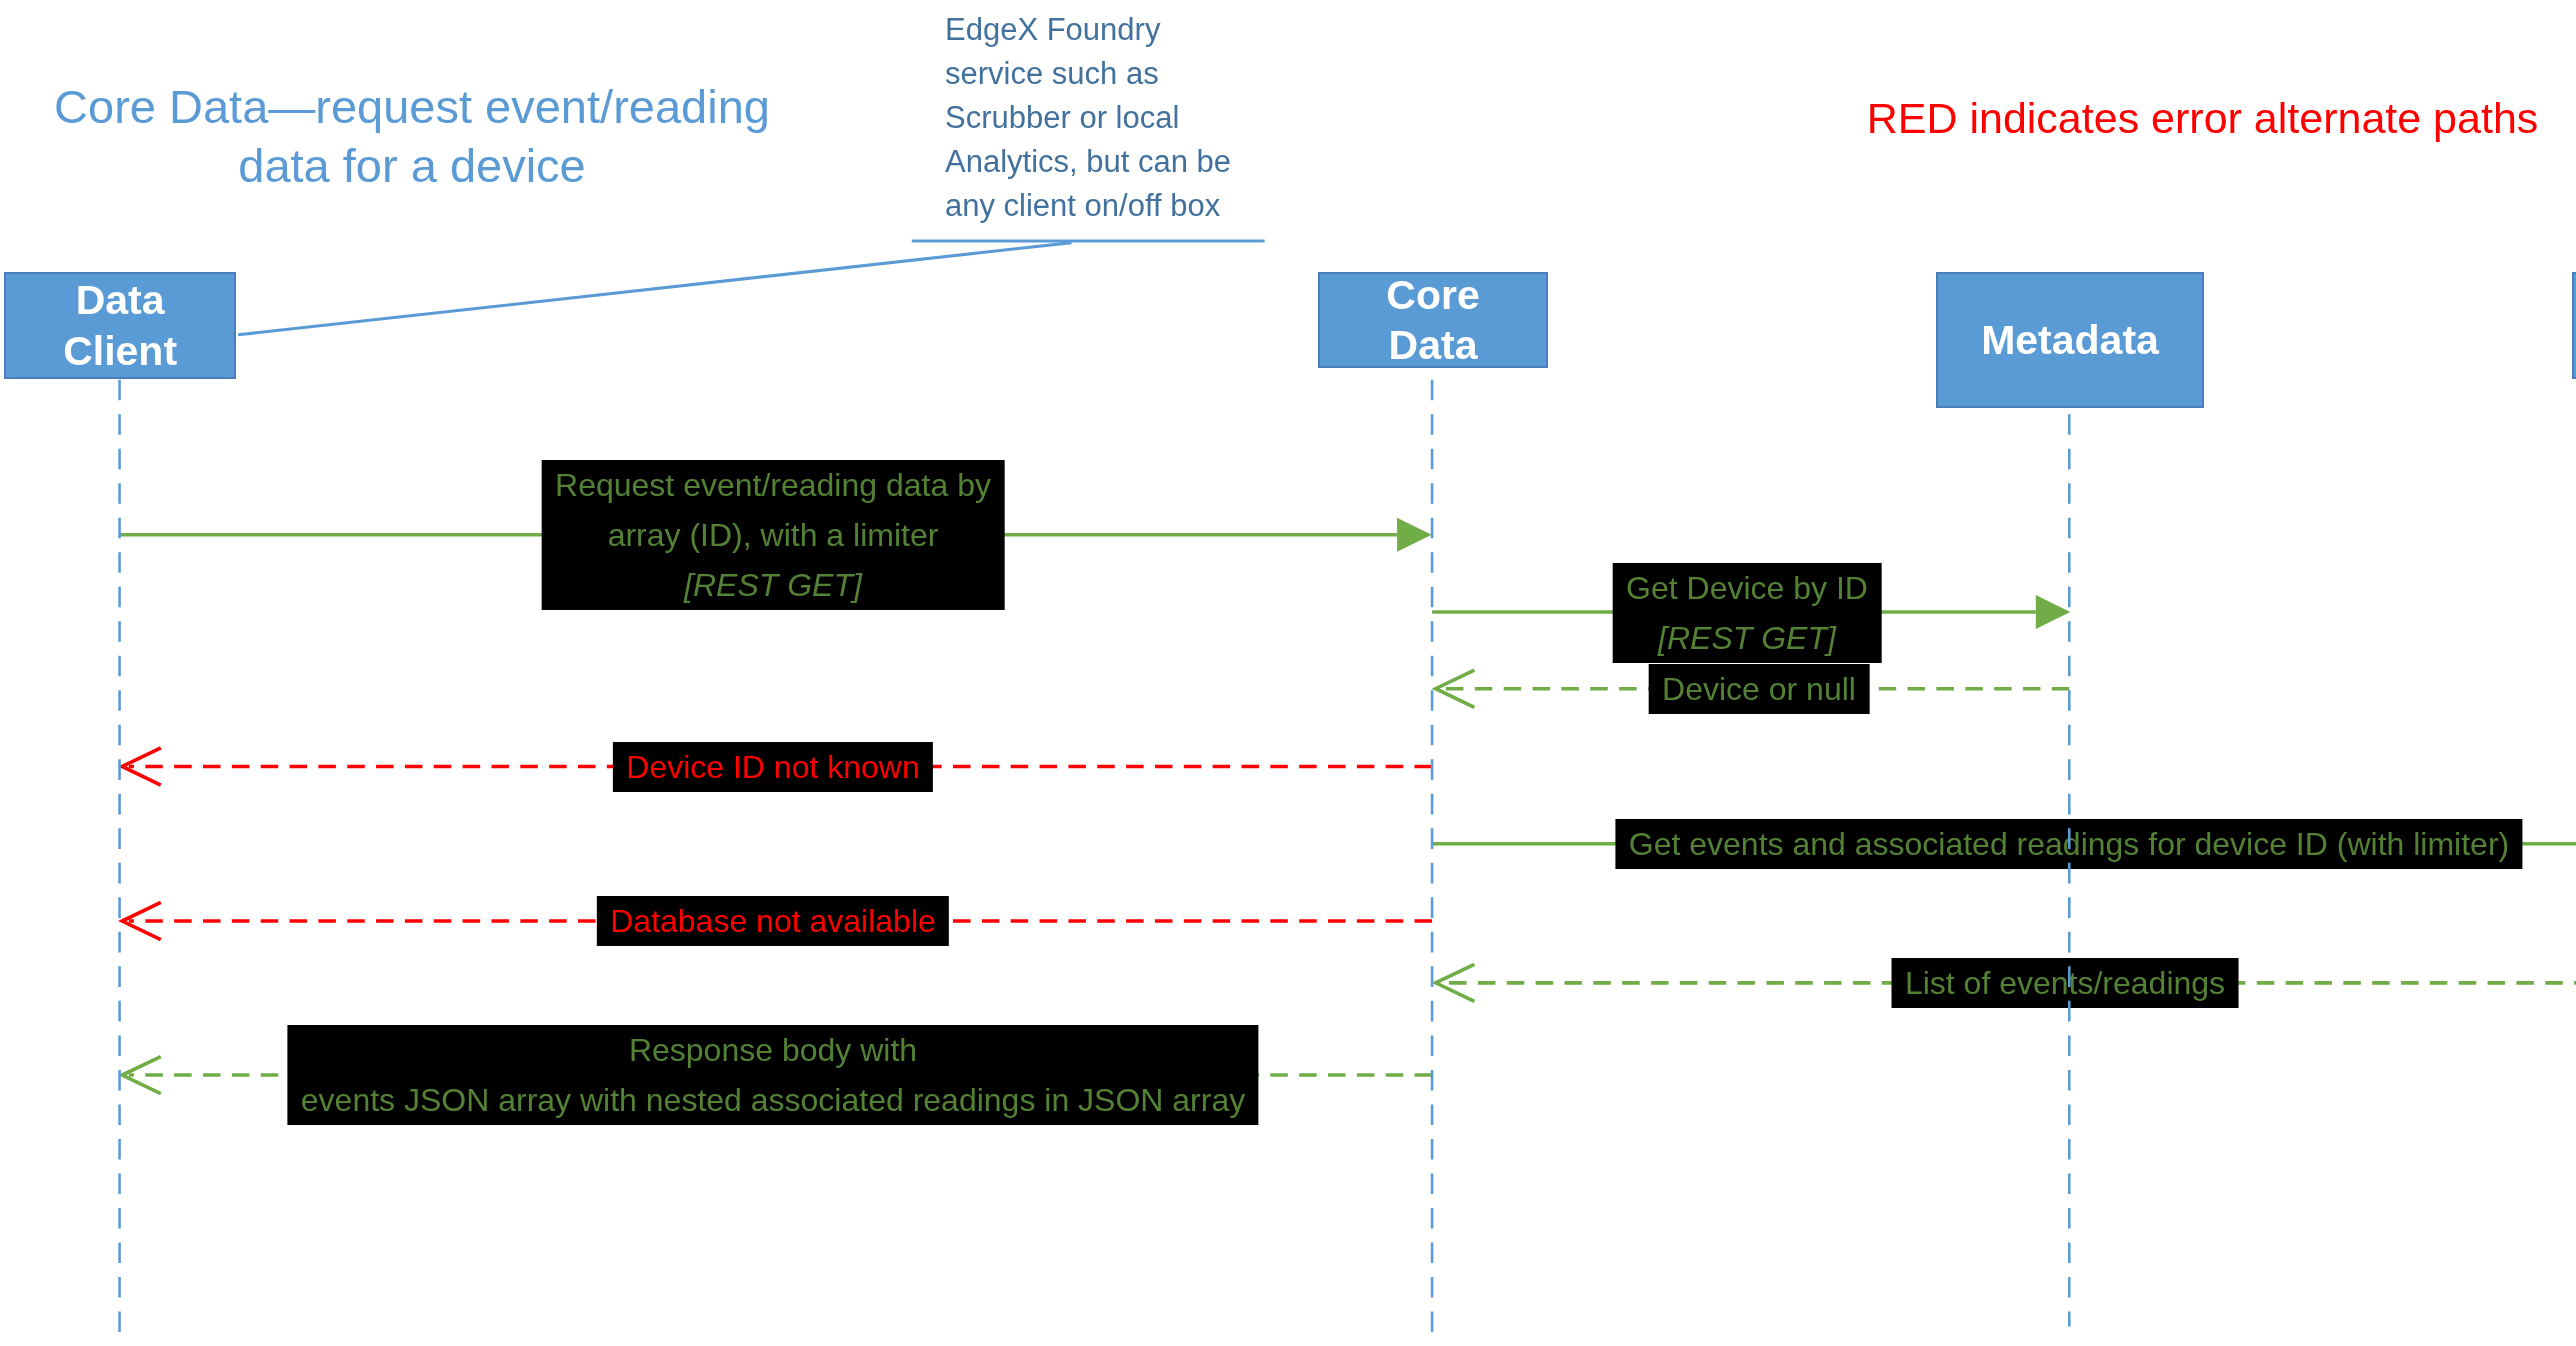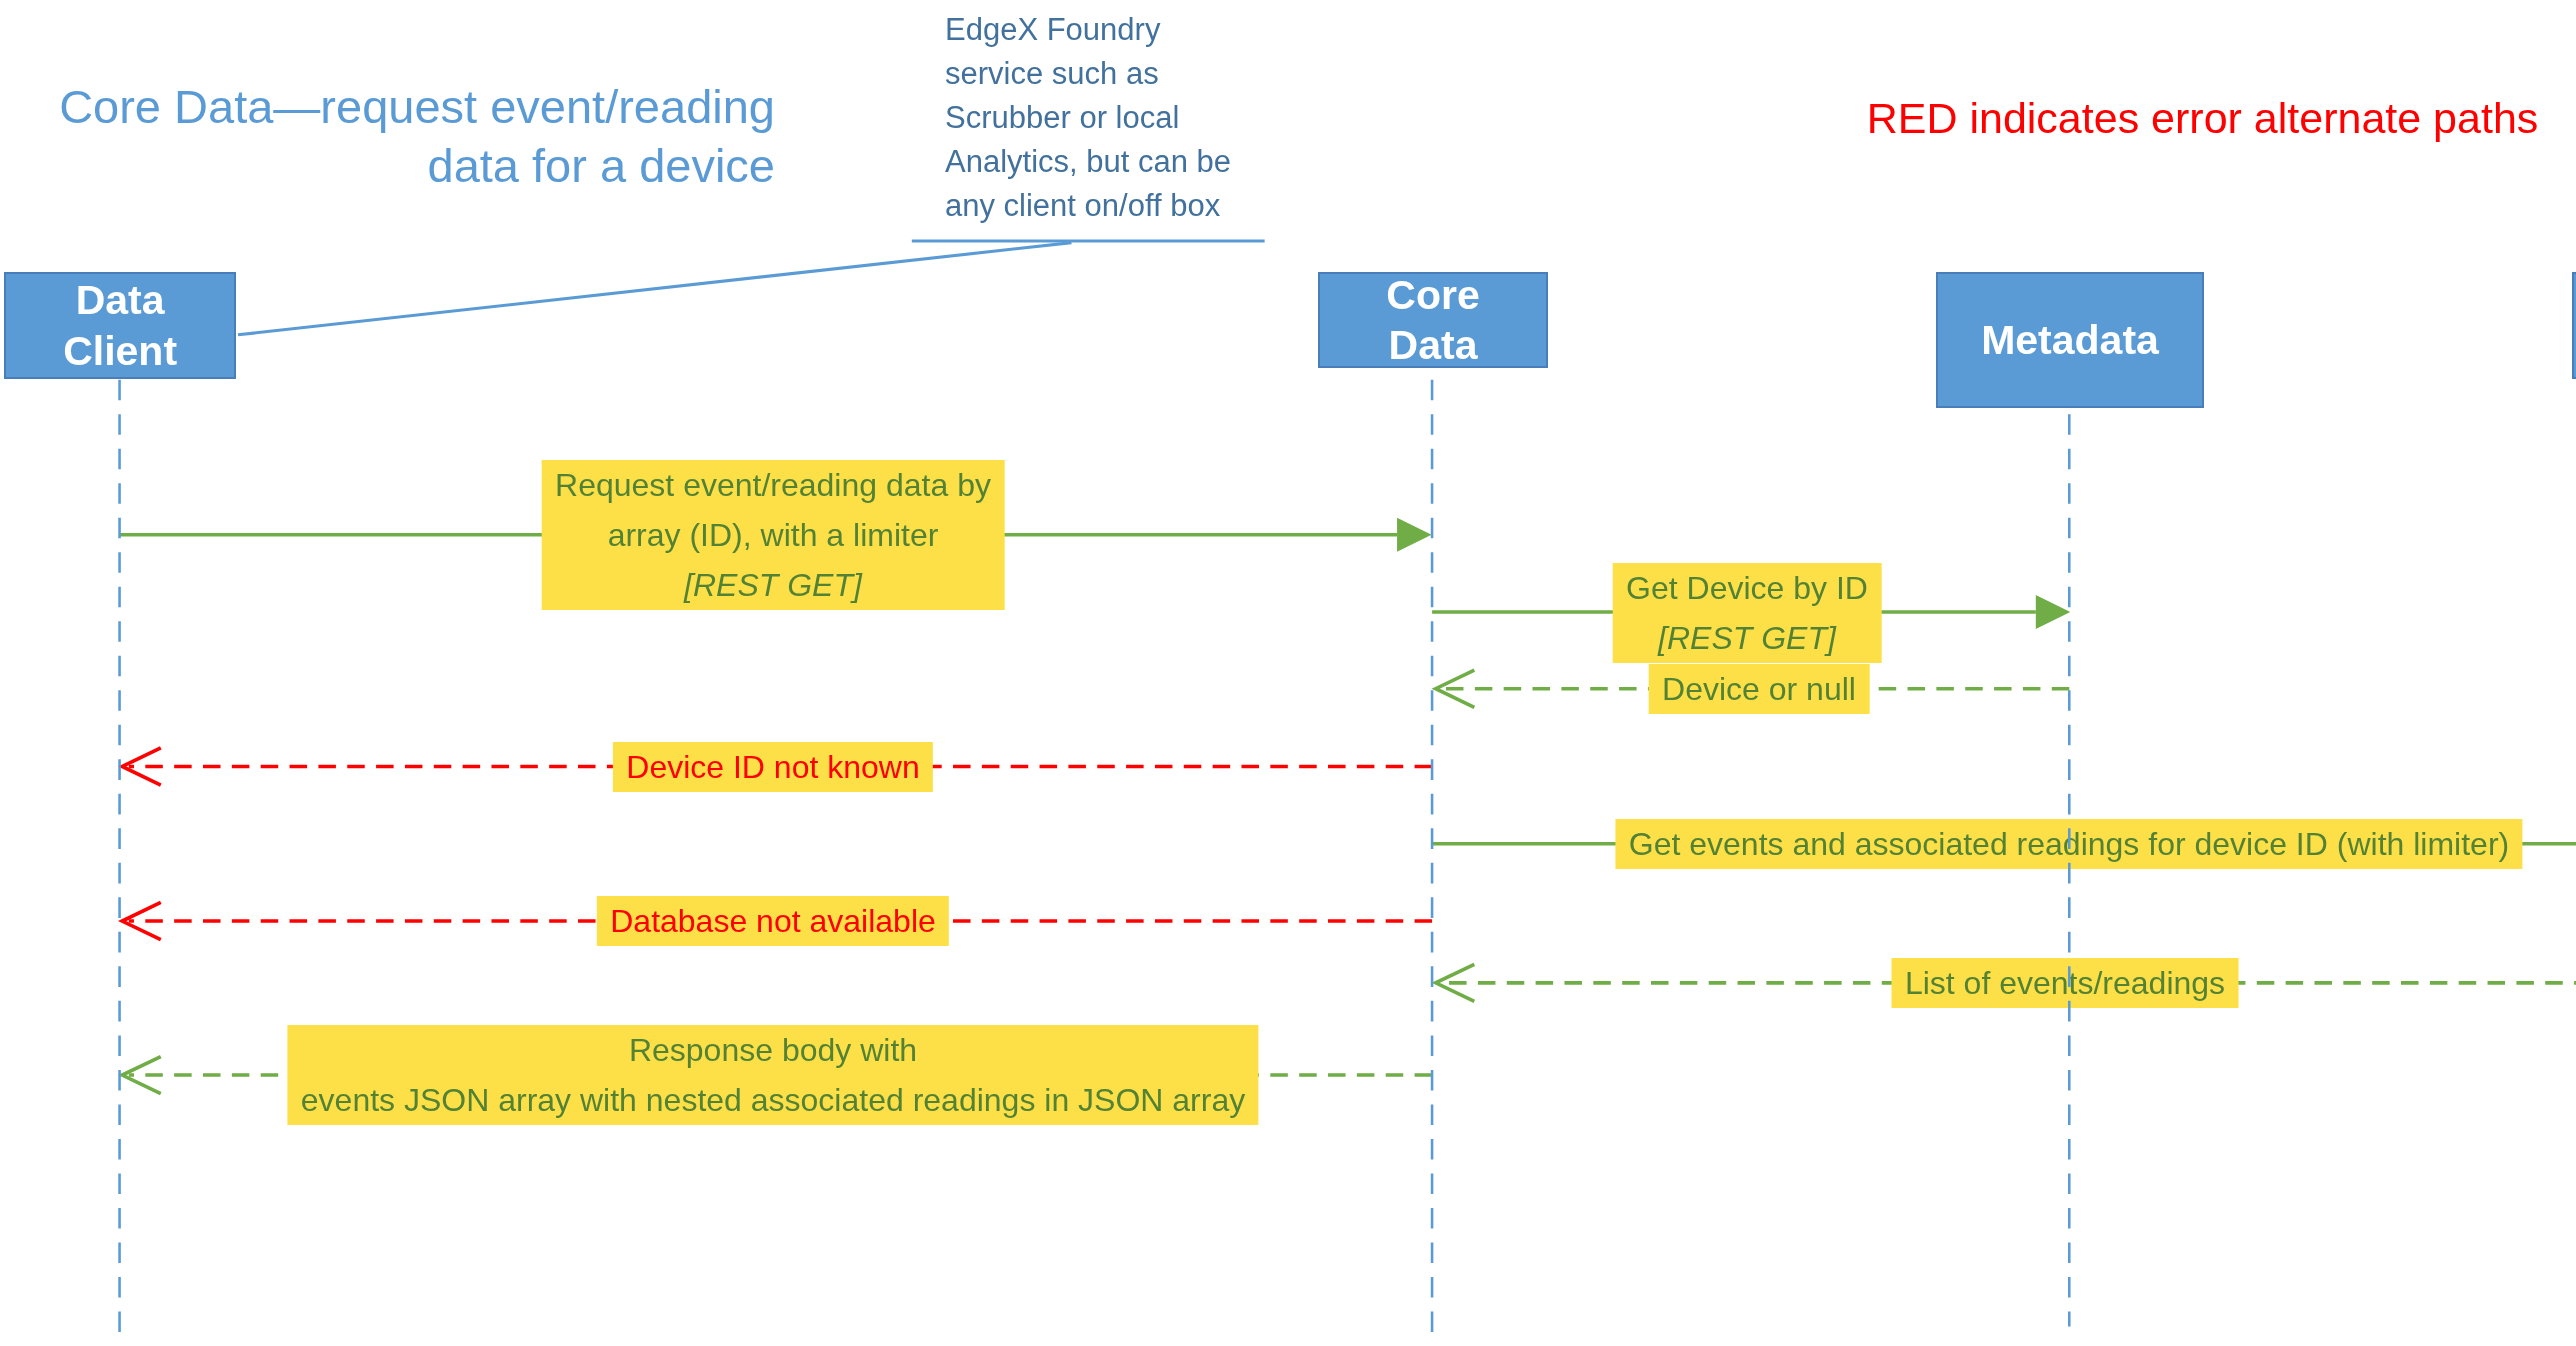--- a/index.html
+++ b/index.html
@@ -3,40 +3,40 @@
 <meta charset="utf-8">
 <style>
   html,body{margin:0;padding:0;background:#fff;}
   .stage{
     position:relative;width:2842px;height:1346px;background:#ffffff;
     font-family:"Liberation Sans", sans-serif;overflow:hidden;
   }
   .layer{position:absolute;left:0;top:0;}
   .title{
     position:absolute;left:49px;top:77px;width:726px;
-    text-align:right;font-size:47px;line-height:1.26;color:#5B9BD5;
+    text-align:center;font-size:47px;line-height:1.26;color:#5B9BD5;
   }
   .callout-note{
     position:absolute;left:921px;top:8.2px;width:392px;
     font-size:31px;line-height:44px;color:#41719C;text-align:left;margin-left:24px;
   }
   .legend-red{
     position:absolute;left:1700px;top:94px;width:1005px;
     text-align:center;font-size:43px;color:#FF0000;
   }
   .actor{
     position:absolute;background:#5B9BD5;border:2.1px solid #4A7EBB;box-sizing:border-box;
     color:#ffffff;font-weight:bold;font-size:41px;line-height:1.22;
     display:flex;flex-direction:column;align-items:center;justify-content:center;
     z-index:6;
   }
   .msg-label{
     position:absolute;transform:translate(-50%,-50%);
     text-align:center;font-size:32px;line-height:50px;
-    background:#fde047;padding:0 13.4px;white-space:nowrap;z-index:3;
+    background:#000000;padding:0 13.4px;white-space:nowrap;z-index:3;
   }
   .msg-label.green{color:#548235;}
   .msg-label.red{color:#FF0000;}
   .row.italic{font-style:italic;}
   svg.lines{z-index:2;}
   svg.lifelines{z-index:5;}
 </style>
 </head>
 <body>
 

